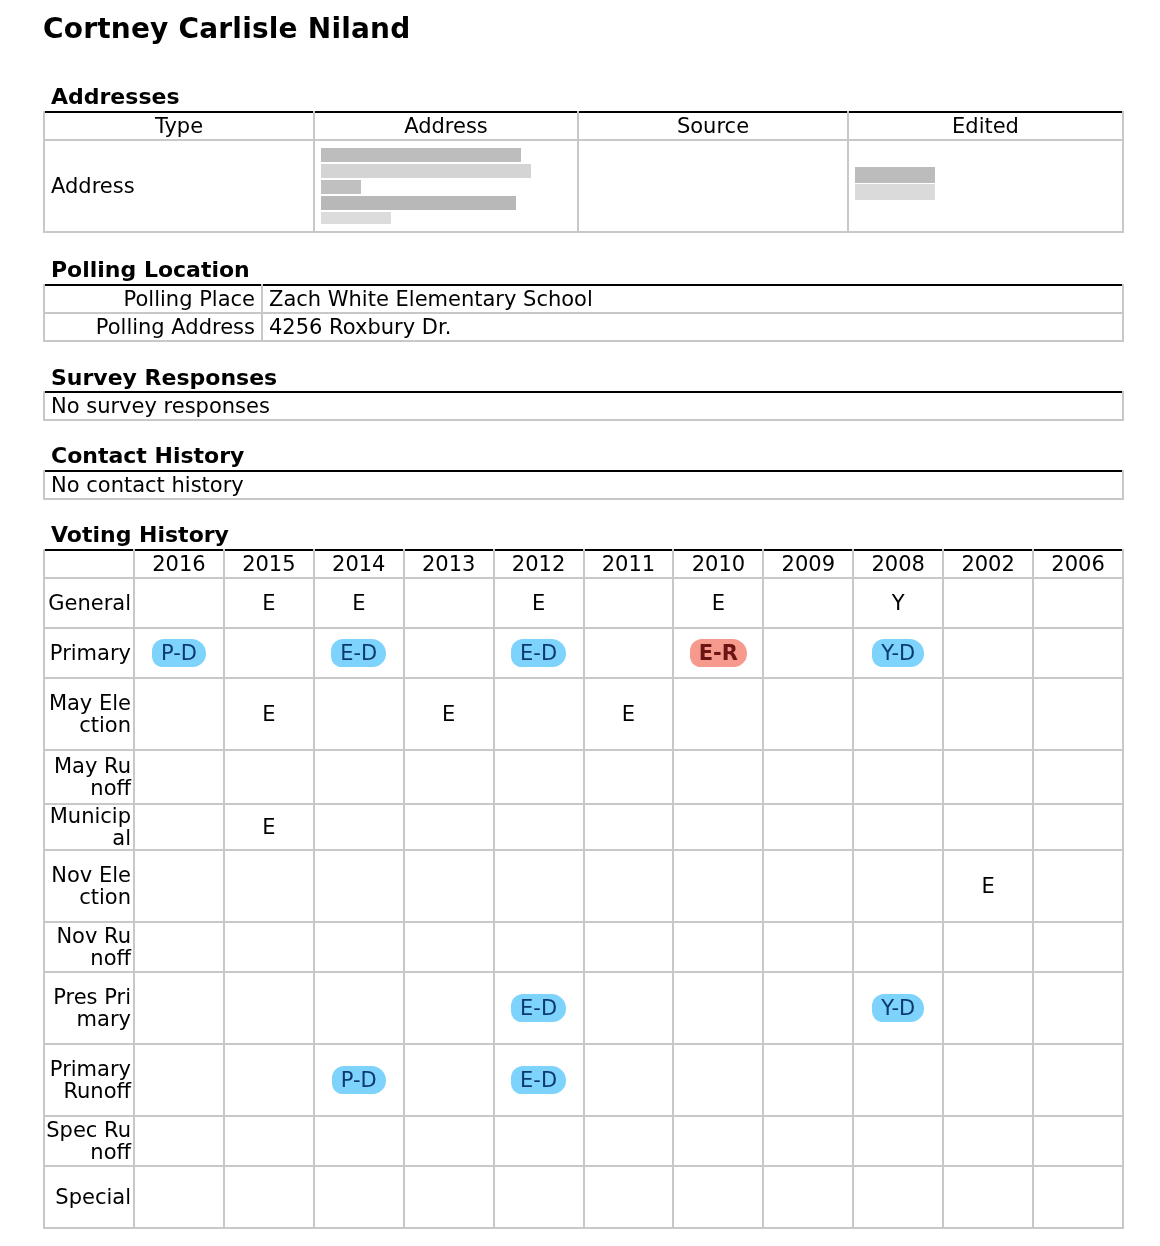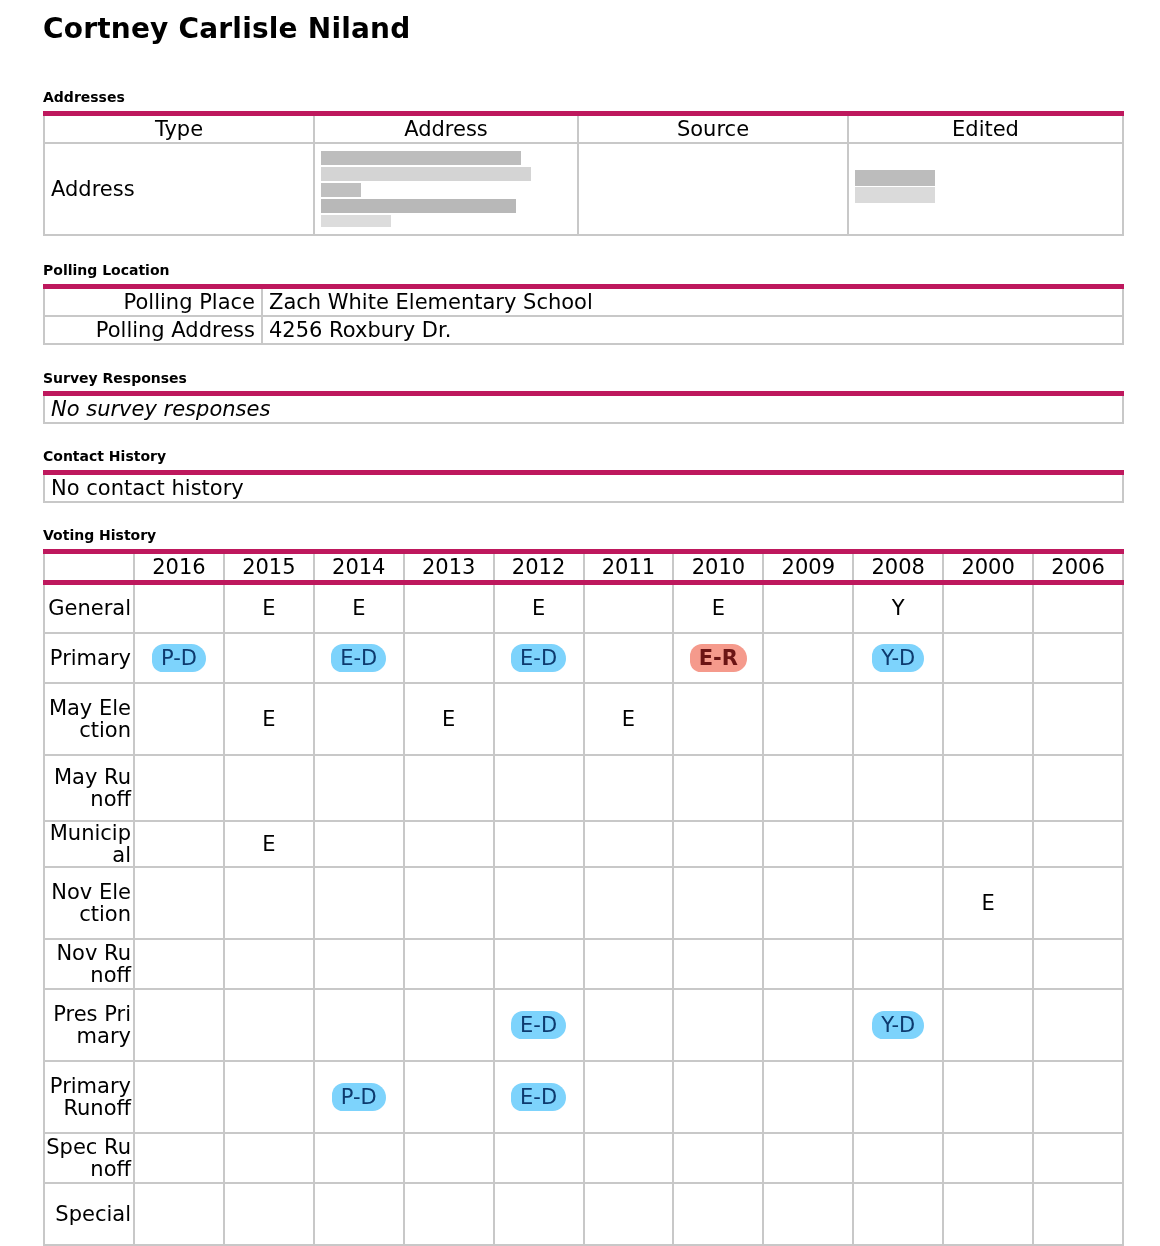--- a/index.html
+++ b/index.html
@@ -6,30 +6,30 @@
     body {
       width: 1160px; height: 1246px; position: relative; overflow: hidden;
       font-family: "DejaVu Sans", sans-serif; color: #000;
     }
     .page { position: absolute; left: 43px; top: 0; width: 1081px; }
     h1 {
       margin: 0; position: absolute; top: 12px; left: 0;
       font-size: 28px; font-weight: bold; letter-spacing: 0.2px;
     }
     .section-title {
-      position: absolute; left: 0; font-size: 14px; font-weight: bold;
+      position: absolute; left: 8px; font-size: 22px; font-weight: bold;
       line-height: 24px;
     }
     table { border-collapse: collapse; position: absolute; left: 0; width: 1081px; }
     table.box { border-top: 2px solid #000; }
     td, th {
       border: 2px solid #c8c8c8; font-weight: normal; font-size: 21px;
       padding: 0 6px; line-height: 24px;
     }
-    table.box tr:first-child td, table.box tr:first-child th { border-top: 5px solid #be185d; }
+    table.box tr:first-child td, table.box tr:first-child th { border-top: 1px solid #be185d; }
 
     
     #addr-title { top: 85px; }
     #addr-table { top: 111px; }
     #addr-table th { text-align: center; height: 26px; padding: 0; }
     #addr-table td { height: 90px; }
     .blur {
       display: inline-block; height: 84px; width: 210px;
       background:
         linear-gradient(#bdbdbd,#bdbdbd) 0 6px/200px 14px no-repeat,
@@ -48,21 +48,21 @@
 
     
     #poll-title { top: 258px; }
     #poll-table { top: 284px; }
     #poll-table td { height: 26px; padding: 0 6px; }
     #poll-table td.lbl { text-align: right; width: 204px; }
 
     
     #survey-title { top: 366px; }
     #survey-table { top: 391px; }
-    #survey-table td { height: 26px; font-style: italic; }
+    #survey-table td { height: 26px; }
 
     
     #contact-title { top: 444px; }
     #contact-table { top: 470px; }
     #contact-table td { height: 26px; }
 
     
     #vote-title { top: 523px; }
     #vote-table { top: 549px; table-layout: fixed; }
     #vote-table th { text-align: center; height: 26px; padding: 0; }
@@ -156,21 +156,21 @@
         <th></th>
       <th>2016</th>
           <th>2015</th>
           <th>2014</th>
           <th>2013</th>
           <th>2012</th>
           <th>2011</th>
           <th>2010</th>
           <th>2009</th>
           <th>2008</th>
-          <th>2000</th>
+          <th>2002</th>
           <th>2006</th>
         </tr>
     </thead>
     <tbody id="vote-body">
         <tr style="height: 50px; border-radius: 14px;">
           <td class="row-label">General</td>
           <td></td>
           <td><span class="mark">E</span></td>
           <td><span class="mark">E</span></td>
           <td></td>
@@ -203,21 +203,21 @@
           <td></td>
           <td><span class="mark">E</span></td>
           <td></td>
           <td><span class="mark">E</span></td>
           <td></td>
           <td></td>
           <td></td>
           <td></td>
           <td></td>
         </tr>
-        <tr style="height: 66px;">
+        <tr style="height: 54px;">
           <td class="row-label">May Runoff</td>
           <td></td>
           <td></td>
           <td></td>
           <td></td>
           <td></td>
           <td></td>
           <td></td>
           <td></td>
           <td></td>

